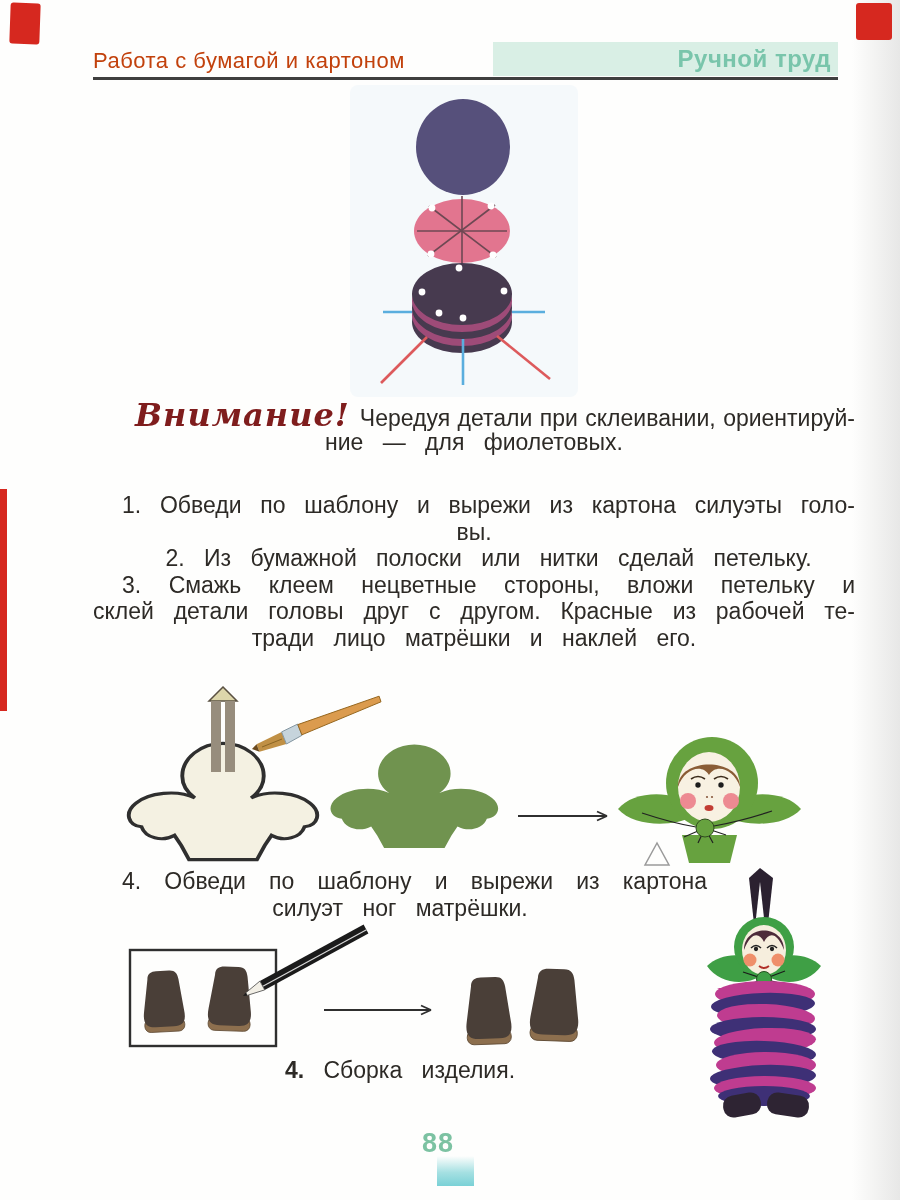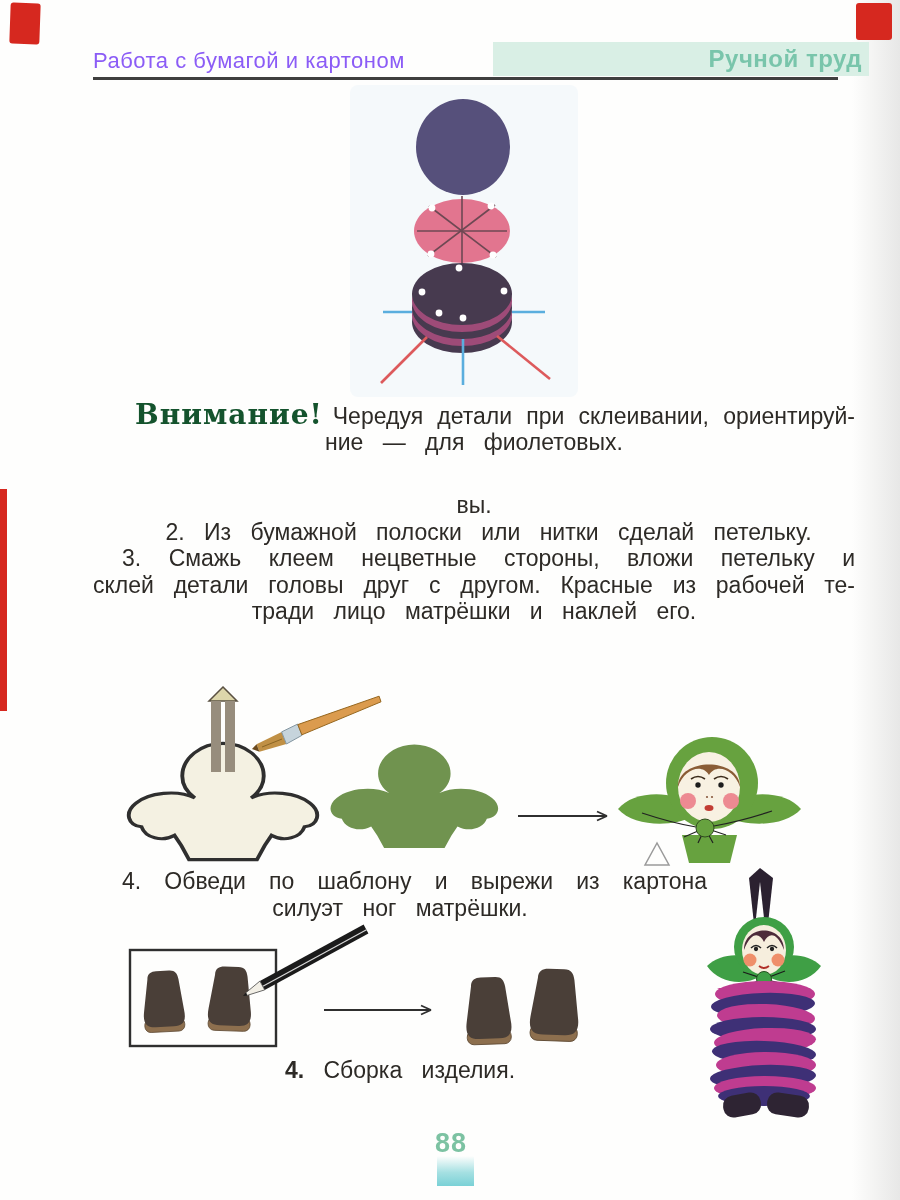--- a/index.html
+++ b/index.html
@@ -1,37 +1,37 @@
 <!DOCTYPE html>
 <html><head>
 <meta charset="utf-8">
 <style>
   html,body{margin:0;padding:0;background:#e8e8e8;}
   .page{position:relative;width:900px;height:1200px;background:#fefefdFF;background:#fefefd;
         overflow:hidden;font-family:"Liberation Sans",sans-serif;color:#2d2a26;}
   .abs{position:absolute;}
   
-  .hdr-left{left:93px;top:48px;font-size:22px;letter-spacing:.5px;color:#8b5cf6;}
-  .hdr-strip{left:493px;top:42px;width:376px;height:34px;background:#d9efe5;}
+  .hdr-left{left:93px;top:48px;font-size:22px;letter-spacing:.5px;color:#c2410c;}
+  .hdr-strip{left:493px;top:42px;width:345px;height:34px;background:#d9efe5;}
   .hdr-right{width:100%;text-align:right;padding-right:7px;box-sizing:border-box;
              font-size:24px;font-weight:bold;letter-spacing:.5px;color:#79c5ab;line-height:34px;}
   .hdr-rule{left:93px;top:77px;width:745px;height:3px;background:#3f3f3f;}
   
   .para{position:absolute;left:93px;width:762px;}
   .narrow{width:614px;}
   .line{height:26.5px;line-height:26.5px;font-size:23px;}
   .jline{text-align:justify;text-align-last:justify;}
   .lline{word-spacing:13px;white-space:nowrap;text-align:center;}
   .ind{text-indent:29px;}
   .ind2{text-indent:42px;}
   .b{font-weight:bold;}
-  .att{font-family:"DejaVu Serif",serif;font-weight:bold;
-       color:#14532d;font-size:28px;letter-spacing:1px;padding-right:10px;}
-  
-  .pagenum{left:425px;top:1128px;width:52px;text-align:center;font-size:27px;
+  .att{font-family:"DejaVu Serif",serif;font-style:italic;font-weight:bold;
+       color:#7f1d1d;font-size:32px;letter-spacing:1px;padding-right:10px;}
+  
+  .pagenum{left:412px;top:1128px;width:52px;text-align:center;font-size:27px;
            font-weight:bold;letter-spacing:1px;color:#7cc2a2;}
   .pagetab{left:437px;top:1156px;width:37px;height:30px;
            background:linear-gradient(180deg, rgba(255,255,255,0) 0%, #a5e0e2 55%, #7ad1d6 100%);}
   
   .mark{background:#d6281f;}
   .edge-shadow{right:0;top:0;width:48px;height:1200px;
                background:linear-gradient(to right, rgba(140,140,140,0) 0%, rgba(140,140,140,.20) 100%);}
   .tint{left:350px;top:85px;width:228px;height:312px;background:rgba(205,228,242,.18);border-radius:8px;}
   svg{display:block;}
 </style>
@@ -105,20 +105,21 @@
   </svg>
 
   <div class="para" style="top:402px">
     <div class="line jline ind2">
       <span class="att">Внимание!</span><span>Чередуя детали при склеивании, ориентируй-</span>
     </div>
     <div class="line lline">ние — для фиолетовых.</div>
   </div>
 
   <div class="para" style="top:492px">
+    <div class="line jline ind">1. Обведи по шаблону и вырежи из картона силуэты голо-</div>
     <div class="line lline">вы.</div>
     <div class="line lline ind">2. Из бумажной полоски или нитки сделай петельку.</div>
     <div class="line jline ind">3. Смажь клеем нецветные стороны, вложи петельку и</div>
     <div class="line jline">склей детали головы друг с другом. Красные из рабочей те-</div>
     <div class="line lline">тради лицо матрёшки и наклей его.</div>
   </div>
 
   <svg class="abs" style="left:126px;top:734px" width="200" height="130" viewBox="0 0 200 130">
     <g transform="scale(0.97,0.78)">
       <use href="#kerchief" fill="#f4f1e2" stroke="#2f2f2f" stroke-width="4"></use>

